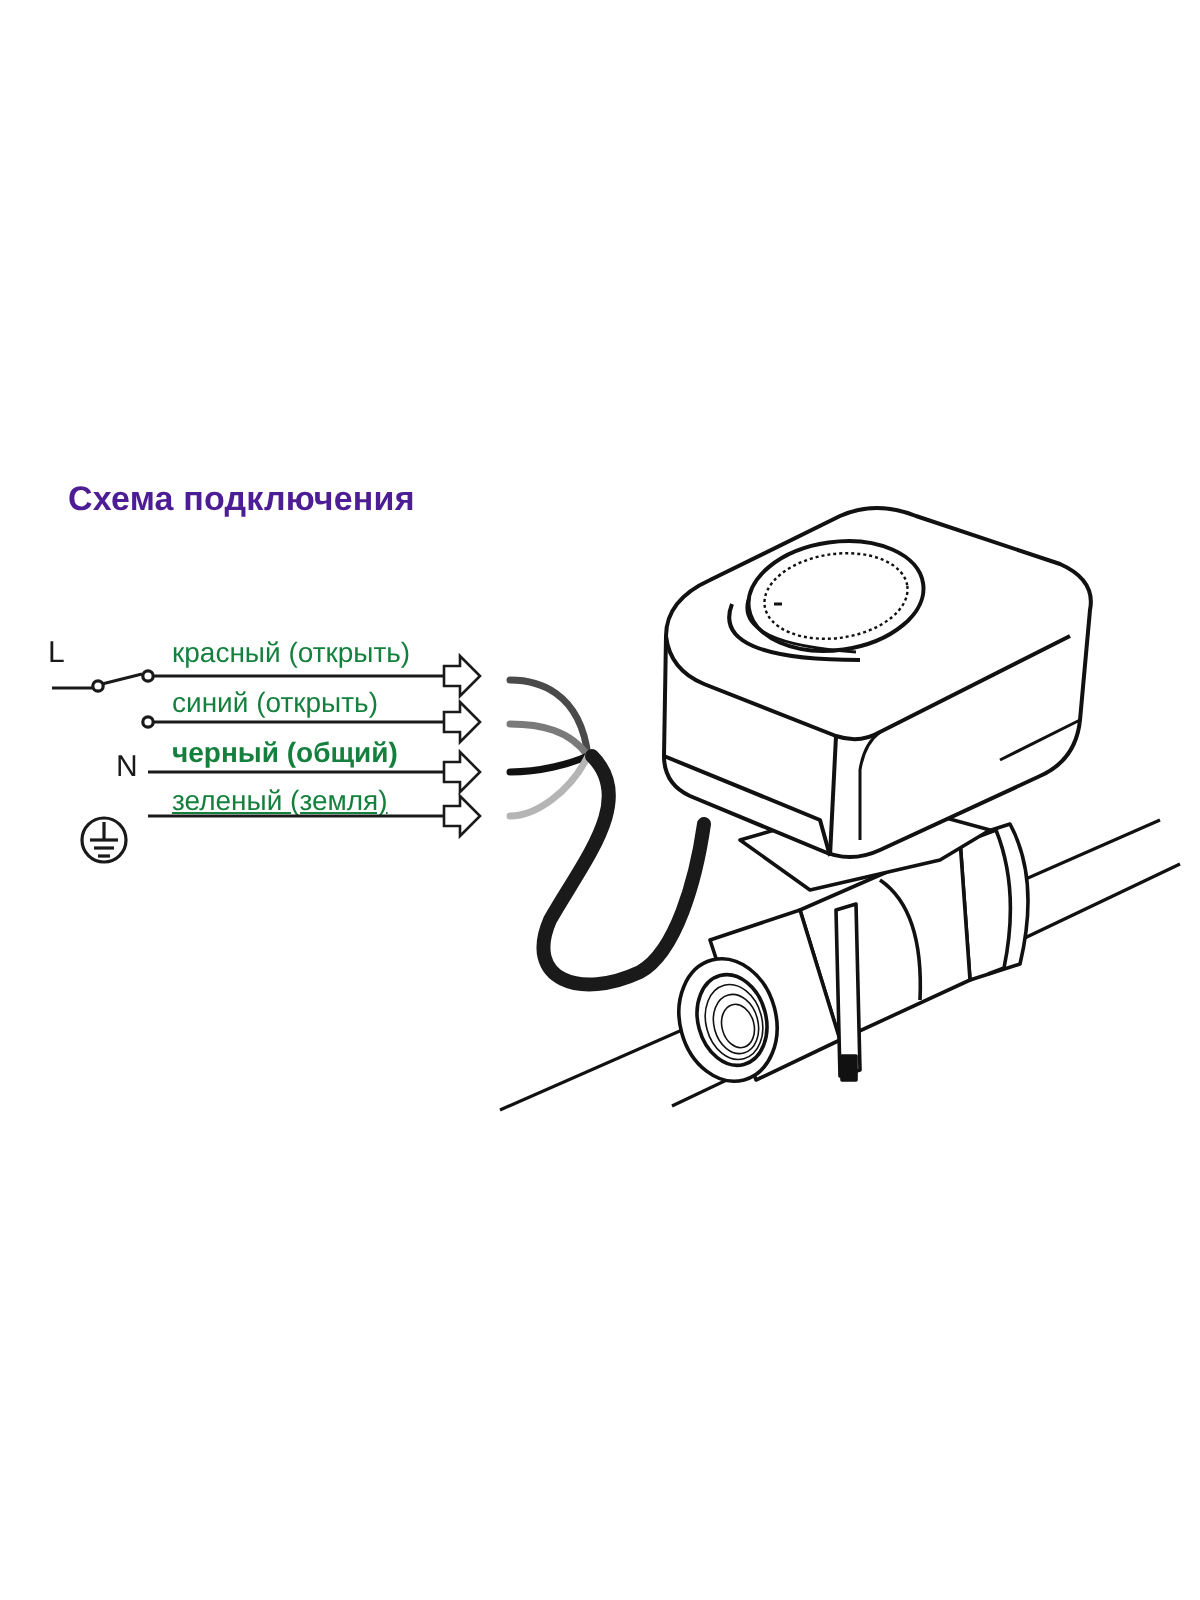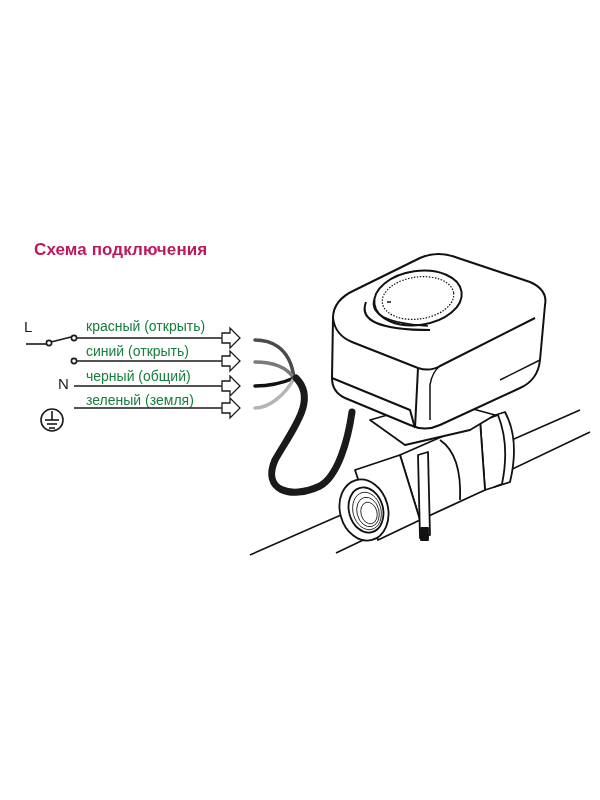--- a/index.html
+++ b/index.html
@@ -1,33 +1,33 @@
 <!DOCTYPE html>
 <html><head>
 <meta charset="utf-8">
 <style>
   html, body { margin:0; padding:0; background:#ffffff; }
   body { width:600px; height:800px; position:relative; overflow:hidden; font-family:"Liberation Sans", sans-serif; }
-  .title { position:absolute; left:34px; top:240px; font-size:17px; font-weight:bold; color:#be185d; letter-spacing:0.1px; }
+  .title { position:absolute; left:34px; top:240px; font-size:17px; font-weight:bold; color:#4c1d95; letter-spacing:0.1px; }
   .wire-label { position:absolute; font-size:14px; color:#15803d; white-space:nowrap; }
   .term-label { position:absolute; font-size:15px; color:#1a1a1a; }
   svg.art { position:absolute; left:0; top:0; }
 </style>
 </head>
 <body>
 
 <div class="title">Схема подключения</div>
 
 <div class="term-label" style="left:24px;top:318px;">L</div>
 <div class="term-label" style="left:58px;top:375px;">N</div>
 
 <div class="wire-label" style="left:86px;top:318px;">красный (открыть)</div>
 <div class="wire-label" style="left:86px;top:343px;">синий (открыть)</div>
-<div class="wire-label" style="left:86px;top:368px;">черный (общий)</div>
-<div class="wire-label" style="left:86px;top:392px;">зеленый (земля)</div>
+<div class="wire-label" style="left:86px;top:368px;font-weight:bold;">черный (общий)</div>
+<div class="wire-label" style="left:86px;top:392px;text-decoration:underline;">зеленый (земля)</div>
 
 <svg class="art" width="600" height="800" viewBox="0 0 600 800">
 
   <g stroke="#1a1a1a" stroke-width="1.6" fill="none">
 
     <line x1="26" y1="344" x2="46" y2="344"></line>
     <circle cx="49" cy="343" r="2.6" fill="#fff"></circle>
     <line x1="51" y1="342" x2="71" y2="337"></line>
     <circle cx="74" cy="338" r="2.6" fill="#fff"></circle>
     <line x1="76" y1="338" x2="222" y2="338"></line>

